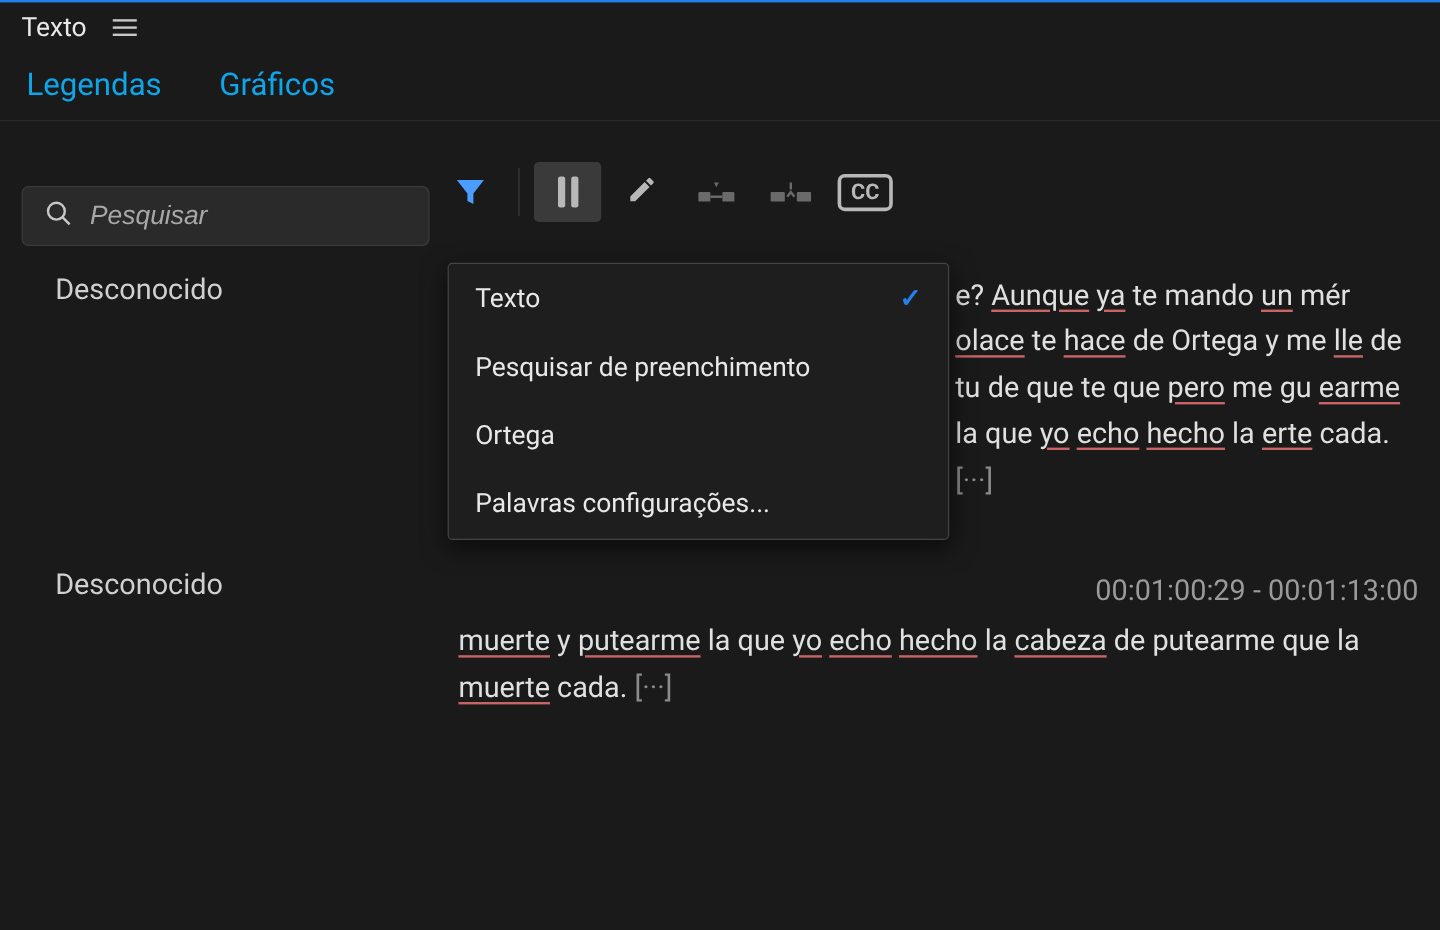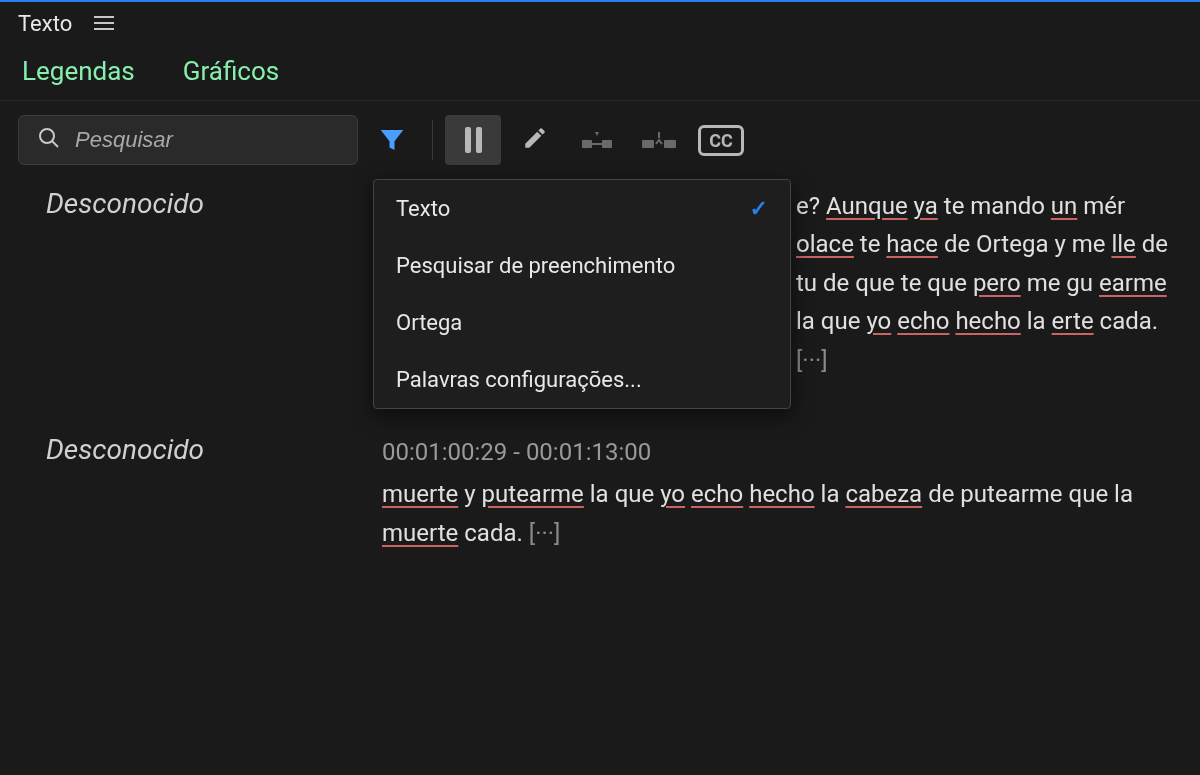--- a/index.html
+++ b/index.html
@@ -23,21 +23,21 @@
   .hamburger { display: flex; flex-direction: column; gap: 4px; cursor: pointer; padding: 6px; }
   .hamburger span { width: 20px; height: 2px; background: #c8c8c8; }
   .tabs {
     display: flex;
     gap: 40px;
     padding: 8px 18px 0;
     border-bottom: 1px solid #2a2a2a;
   }
   .tab {
     font-size: 26px;
-    color: #86efac;
+    color: #0ea5e9;
     padding: 8px 4px 14px;
     cursor: pointer;
     position: relative;
   }
   .tab.active { color: #f0f0f0; }
   .tab.active::after {
     content: "";
     position: absolute;
     left: 0; right: 0; bottom: -1px;
     height: 3px;
@@ -51,20 +51,21 @@
   }
   .search-box {
     display: flex;
     align-items: center;
     gap: 14px;
     background: #2a2a2a;
     border: 1px solid #3a3a3a;
     border-radius: 6px;
     padding: 10px 18px;
     width: 340px;
+    margin-top: 40px;
   }
   .search-box svg { width: 24px; height: 24px; stroke: #c8c8c8; fill:none; }
   .search-box input {
     background: transparent;
     border: none;
     outline: none;
     color: #b8b8b8;
     font-size: 22px;
     font-style: italic;
     width: 100%;
@@ -92,26 +93,25 @@
     font-weight: 700;
     color: #b8b8b8;
   }
   .content {
     padding: 8px 18px 0 46px;
     position: relative;
   }
   .entry { display: flex; gap: 36px; margin-bottom: 54px; }
   .speaker {
     min-width: 300px;
-    font-size: 28px;
+    font-size: 24px;
     color: #d0d0d0;
-    font-style: italic;
   }
   .body { flex: 1; font-size: 24px; line-height: 1.6; color: #e0e0e0; }
-  .timecode { color: #9a9a9a; margin-bottom: 4px; }
+  .timecode { color: #9a9a9a; margin-bottom: 4px; text-align: right; }
   .u { text-decoration: underline; text-decoration-color: #c86464; text-underline-offset: 4px; }
   .ellipsis { color: #8a8a8a; }
 
   .dropdown {
     position: absolute;
     left: 373px;
     top: 0px;
     width: 418px;
     background: #1e1e1e;
     border: 1px solid #444;

